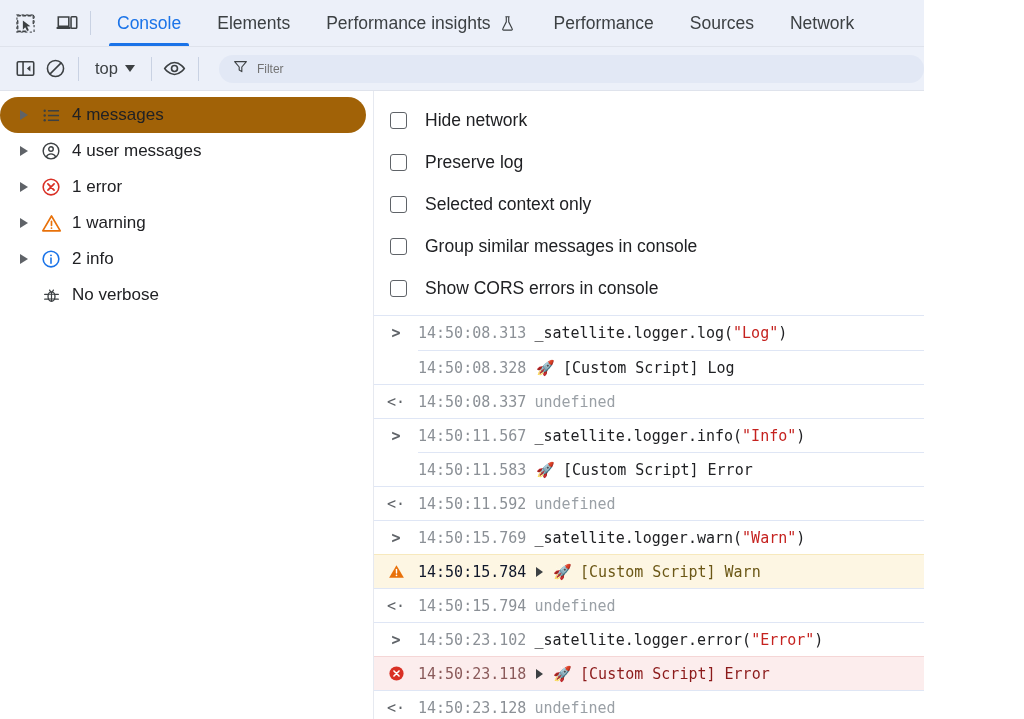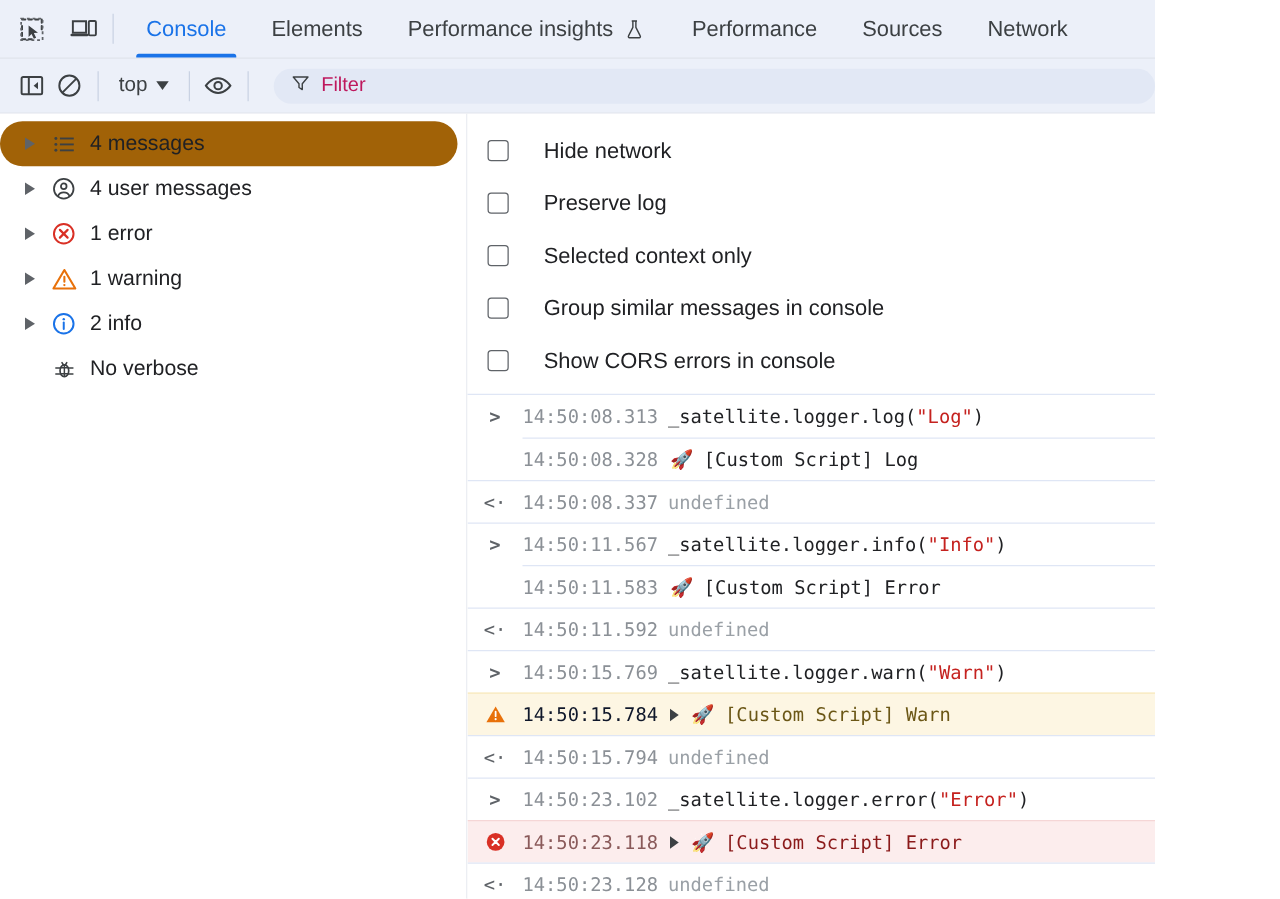--- a/index.html
+++ b/index.html
@@ -59,21 +59,21 @@
   .filterbox {
     margin-left: 12px;
     flex: 1;
     height: 28px;
     background: #e2e8f5;
     border-radius: 14px;
     display:flex; align-items:center; gap: 9px;
     padding: 0 14px;
     cursor: text;
   }
-  .filter-ph { font-size: 16px; color: #be185d; }
+  .filter-ph { font-size: 12px; color: #737373; }
 
   
   .body { flex:1; display:flex; min-height:0; background:#fff; }
 
   
   .sidebar {
     width: 374px; min-width:374px;
     border-right: 1px solid #e6e9f0;
     padding-top: 6px;
     background: #fff;
@@ -95,21 +95,21 @@
     flex: none;
   }
   .tri.hidden { visibility: hidden; }
   .side-ico { width: 22px; height:22px; display:flex; align-items:center; justify-content:center; flex:none; }
   .side-label { white-space: nowrap; }
 
   
   .right { flex:1; display:flex; flex-direction:column; min-width:0; background:#fff; }
   .settings { padding: 8px 0 6px 0; border-bottom: 1px solid #dfe6f5; }
   .setting-row {
-    height: 42px; display:flex; align-items:center; gap: 28px;
+    height: 42px; display:flex; align-items:center; gap: 18px;
     padding-left: 16px; cursor: pointer;
   }
   .cbx {
     width: 17px; height: 17px; border: 1.6px solid #5f6368; border-radius: 3px;
     background:#fff; flex:none;
   }
   .setting-label { font-size: 17.5px; color: #202124; white-space:nowrap; }
 
   
   .messages { flex: 1; overflow: hidden; }

